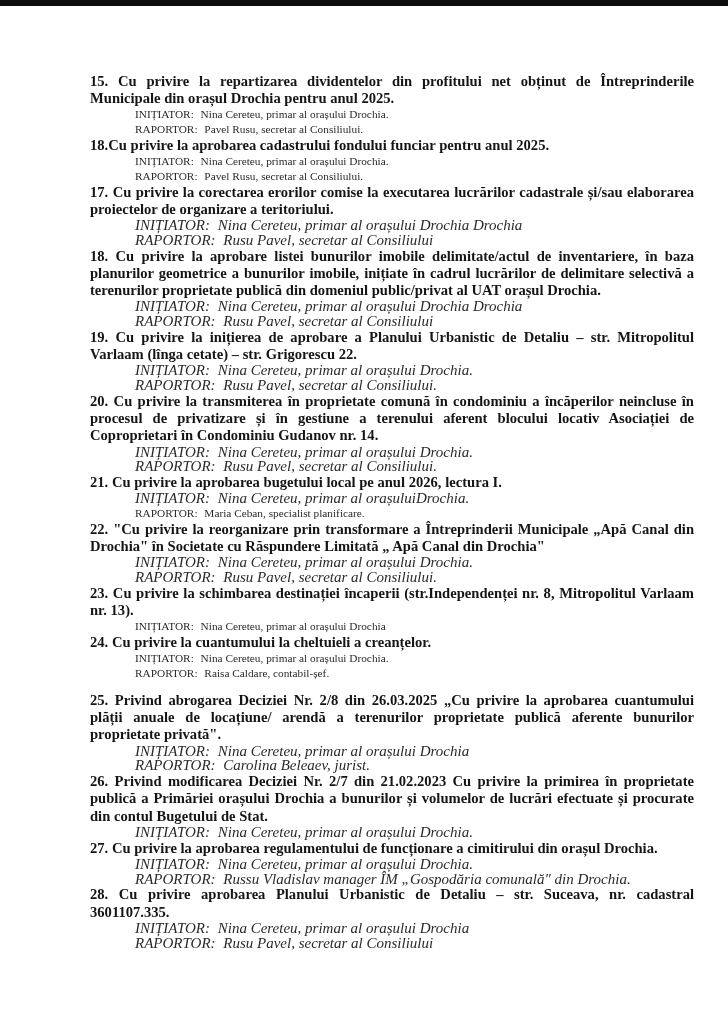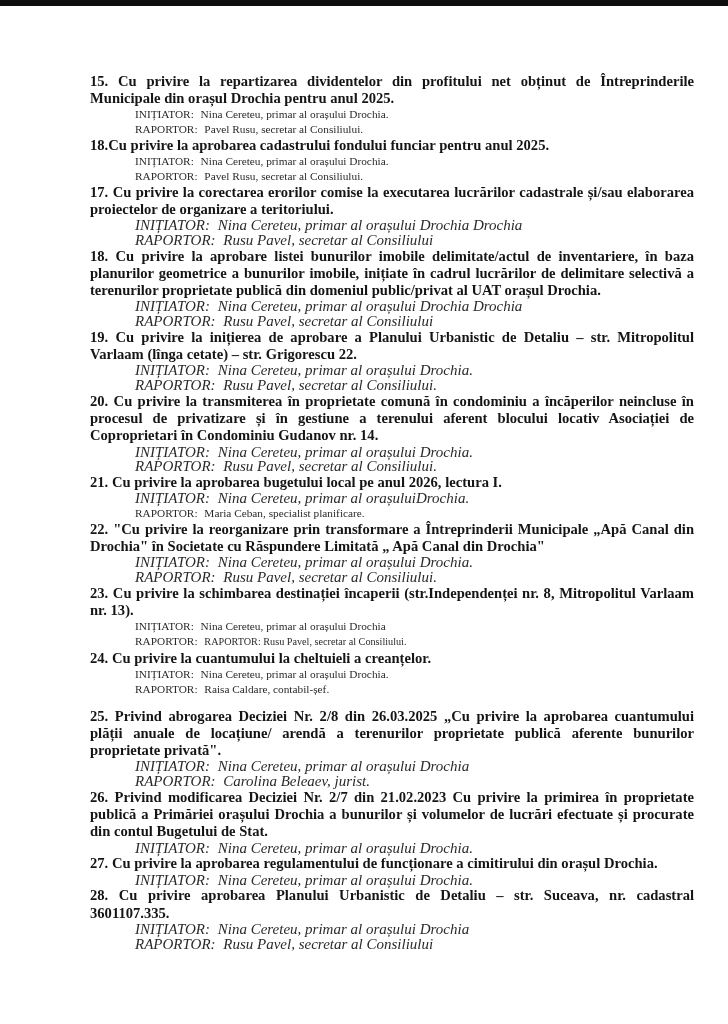--- a/index.html
+++ b/index.html
@@ -78,21 +78,20 @@
 
   <div class="item">
     <p class="title"><span>22.</span> <span>"Cu privire la reorganizare prin transformare a Întreprinderii Municipale „Apă Canal din Drochia" în Societate cu Răspundere Limitată „ Apă Canal din Drochia"</span></p>
     <p class="role narrow"><span>INIȚIATOR:</span> <span class="val">Nina Cereteu, primar al orașului Drochia.</span></p>
     <p class="role narrow"><span>RAPORTOR:</span> <span class="val">Rusu Pavel, secretar al Consiliului.</span></p>
   </div>
 
   <div class="item">
     <p class="title"><span>23.</span> <span>Cu privire la schimbarea destinației încaperii (str.Independenței nr. 8, Mitropolitul Varlaam nr. 13).</span></p>
     <p class="role"><span>INIȚIATOR:</span> <span class="val">Nina Cereteu, primar al orașului Drochia</span></p>
-    <p class="role"><span>RAPORTOR:</span> <span class="val" style="font-size:10.2px">RAPORTOR:  Rusu Pavel, secretar al Consiliului.</span></p>
   </div>
 
   <div class="item">
     <p class="title"><span>24.</span> <span>Cu privire la cuantumului la cheltuieli a creanțelor.</span></p>
     <p class="role"><span>INIȚIATOR:</span> <span class="val">Nina Cereteu, primar al orașului Drochia.</span></p>
     <p class="role"><span>RAPORTOR:</span> <span class="val">Raisa Caldare, contabil-șef.</span></p>
   </div>
 
   <div class="item" style="margin-top:11px">
     <p class="title"><span>25.</span> <span>Privind abrogarea Deciziei Nr. 2/8 din 26.03.2025 „Cu privire la aprobarea cuantumului plății anuale de locațiune/ arendă a terenurilor proprietate publică aferente bunurilor proprietate privată".</span></p>
@@ -101,20 +100,21 @@
   </div>
 
   <div class="item">
     <p class="title"><span>26.</span> <span>Privind modificarea Deciziei Nr. 2/7 din 21.02.2023 Cu privire la primirea în proprietate publică a Primăriei orașului Drochia a bunurilor și volumelor de lucrări efectuate și procurate din contul Bugetului de Stat.</span></p>
     <p class="role narrow"><span>INIȚIATOR:</span> <span class="val">Nina Cereteu, primar al orașului Drochia.</span></p>
   </div>
 
   <div class="item">
     <p class="title"><span>27.</span> <span>Cu privire la aprobarea regulamentului de funcționare a cimitirului din orașul Drochia.</span></p>
     <p class="role narrow"><span>INIȚIATOR:</span> <span class="val">Nina Cereteu, primar al orașului Drochia.</span></p>
+    <p class="role narrow"><span>RAPORTOR:</span> <span class="val">Russu Vladislav manager ÎM „Gospodăria comunală" din Drochia.</span></p>
   </div>
 
   <div class="item">
     <p class="title"><span>28.</span> <span>Cu privire aprobarea Planului Urbanistic de Detaliu – str. Suceava, nr. cadastral 3601107.335.</span></p>
     <p class="role narrow"><span>INIȚIATOR:</span> <span class="val">Nina Cereteu, primar al orașului Drochia</span></p>
     <p class="role narrow"><span>RAPORTOR:</span> <span class="val">Rusu Pavel, secretar al Consiliului</span></p>
   </div>
 </div>
 
 </body></html>

